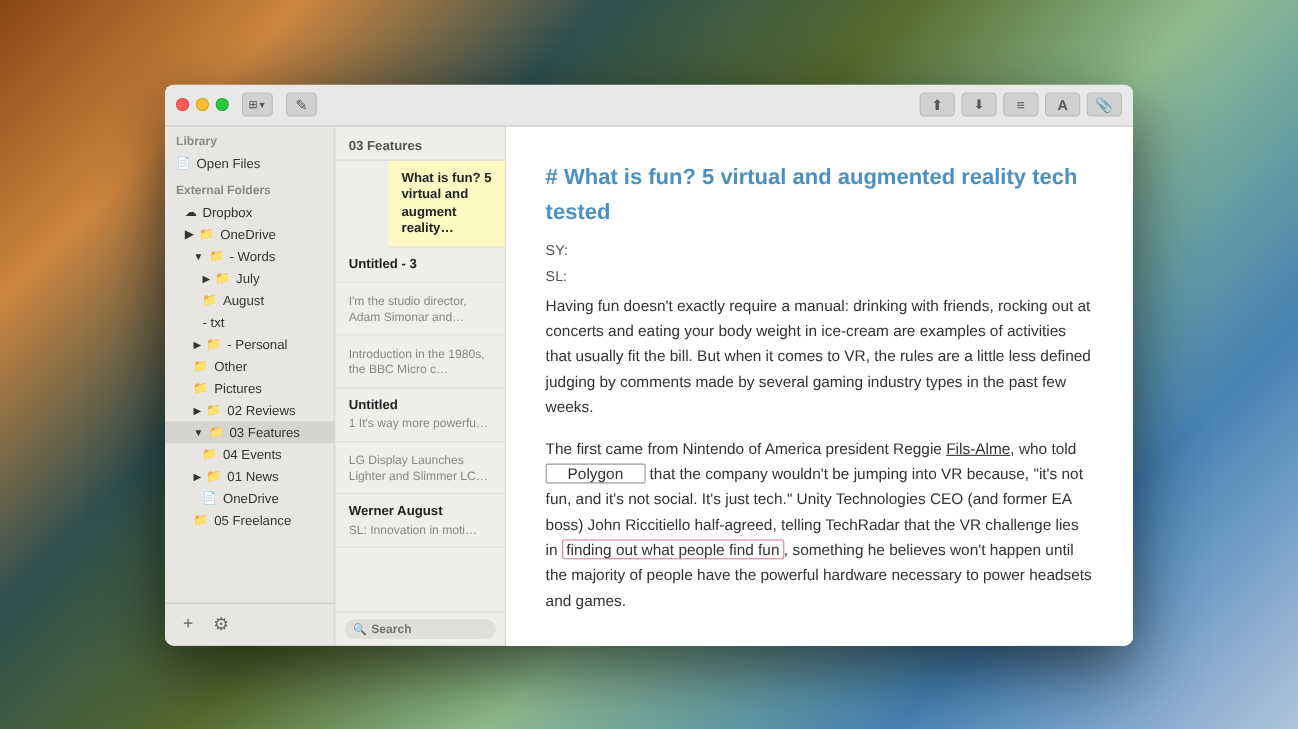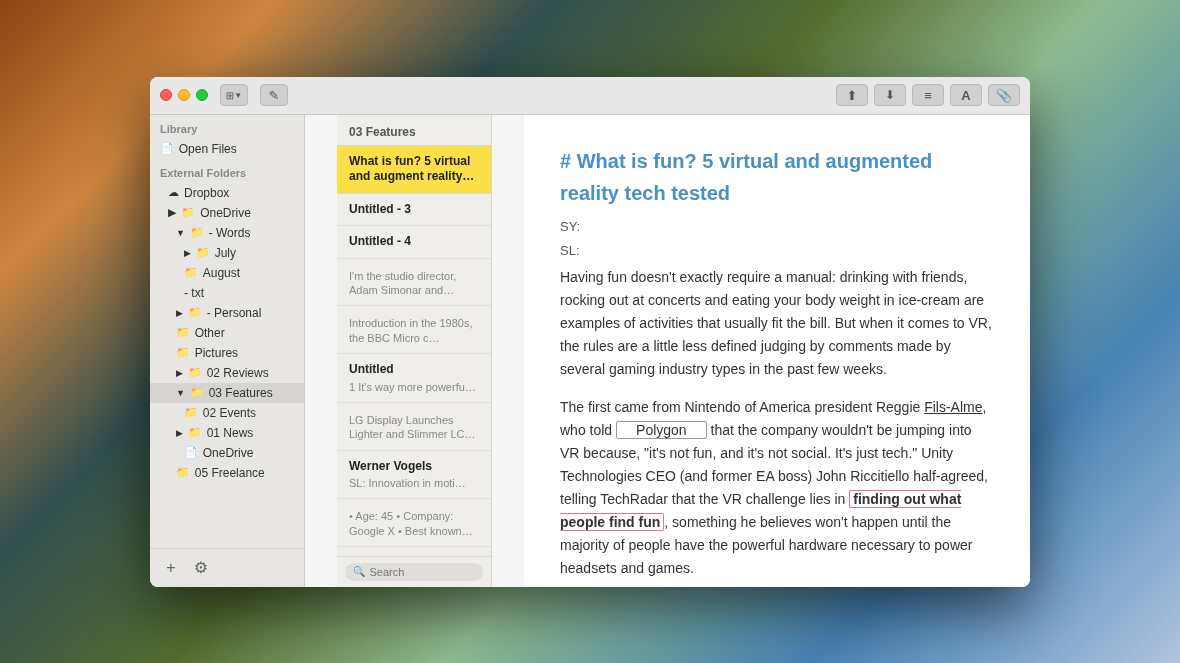--- a/index.html
+++ b/index.html
@@ -116,21 +116,20 @@
       cursor: pointer;
       font-size: 11px;
       color: #555;
     }
 
     
     .app-body {
       display: flex;
       flex: 1;
       overflow: hidden;
-      gap: 32px;
     }
 
     
     .sidebar {
       width: 155px;
       background: #e8e6e3;
       border-right: 1px solid #d0cec9;
       display: flex;
       flex-direction: column;
       overflow-y: auto;
@@ -212,21 +211,22 @@
       overflow-y: auto;
     }
 
     .note-item {
       padding: 8px 12px;
       border-bottom: 1px solid #e0deda;
       cursor: pointer;
     }
 
     .note-item.selected {
-      background: #fde047;
+      background: #fef9c3;
+      margin-left: 48px;
     }
 
     .note-item-title {
       font-size: 12px;
       font-weight: 600;
       color: #222;
       line-height: 1.3;
     }
 
     .note-item-preview {
@@ -264,20 +264,21 @@
       gap: 4px;
     }
 
     .search-bar input {
       border: none;
       background: transparent;
       font-size: 11px;
       color: #555;
       outline: none;
       width: 100%;
+      font-weight: bold;
     }
 
     .search-icon {
       font-size: 10px;
       color: #888;
     }
 
     
     .editor {
       flex: 1;
@@ -318,21 +319,21 @@
       border-radius: 2px;
       padding: 0 19px;
       text-decoration: none;
     }
 
     .inline-highlight {
       border: 1px solid #e0758a;
       border-radius: 2px;
       padding: 0 3px;
       color: inherit;
-      font-weight: 700;
+      font-weight: 400;
     }
 
     
     ::-webkit-scrollbar { width: 6px; }
     ::-webkit-scrollbar-track { background: transparent; }
     ::-webkit-scrollbar-thumb { background: #c0bebb; border-radius: 3px; }
   </style>
 </head>
 <body>
 
@@ -430,21 +431,21 @@
         <span style="font-size:11px;">📁</span>
         <span class="sidebar-item-label">02 Reviews</span>
       </div>
       <div class="sidebar-item indent2 selected">
         <span style="font-size:9px;">▼</span>
         <span style="font-size:11px;">📁</span>
         <span class="sidebar-item-label">03 Features</span>
       </div>
       <div class="sidebar-item indent3">
         <span style="font-size:11px;">📁</span>
-        <span class="sidebar-item-label">02 Events</span>
+        <span class="sidebar-item-label">04 Events</span>
       </div>
       <div class="sidebar-item indent2">
         <span style="font-size:9px;">▶</span>
         <span style="font-size:11px;">📁</span>
         <span class="sidebar-item-label">01 News</span>
       </div>
       <div class="sidebar-item indent3">
         <span style="font-size:11px;">📄</span>
         <span class="sidebar-item-label">OneDrive</span>
       </div>
@@ -468,50 +469,44 @@
       <div class="notes-list-content">
 
         <div class="note-item selected">
           <div class="note-item-title">What is fun? 5 virtual and augment reality…</div>
         </div>
 
         <div class="note-item">
           <div class="note-item-title">Untitled - 3</div>
         </div>
 
-        <div class="note-item">
-          <div class="note-item-title">Untitled - 4</div>
-        </div>
 
         <div class="note-item">
           <div class="note-item-preview">I'm the studio director, Adam Simonar and level…</div>
         </div>
 
         <div class="note-item">
           <div class="note-item-preview">Introduction in the 1980s, the BBC Micro c…</div>
         </div>
 
         <div class="note-item">
           <div class="note-item-title">Untitled</div>
           <div class="note-item-preview">1 It's way more powerfu…</div>
         </div>
 
         <div class="note-item">
           <div class="note-item-preview">LG Display Launches Lighter and Slimmer LC…</div>
         </div>
 
 
         <div class="note-item">
-          <div class="note-item-title">Werner Vogels</div>
+          <div class="note-item-title">Werner August</div>
           <div class="note-item-preview">SL: Innovation in moti…</div>
         </div>
 
-        <div class="note-item">
-          <div class="note-item-preview">• Age: 45 • Company: Google X • Best known…</div>
-        </div>
 
       </div>
       <div class="notes-list-footer">
         <div class="search-bar">
           <span class="search-icon">🔍</span>
           <input type="text" placeholder="Search" style="">
         </div>
       </div>
     </div>
 

